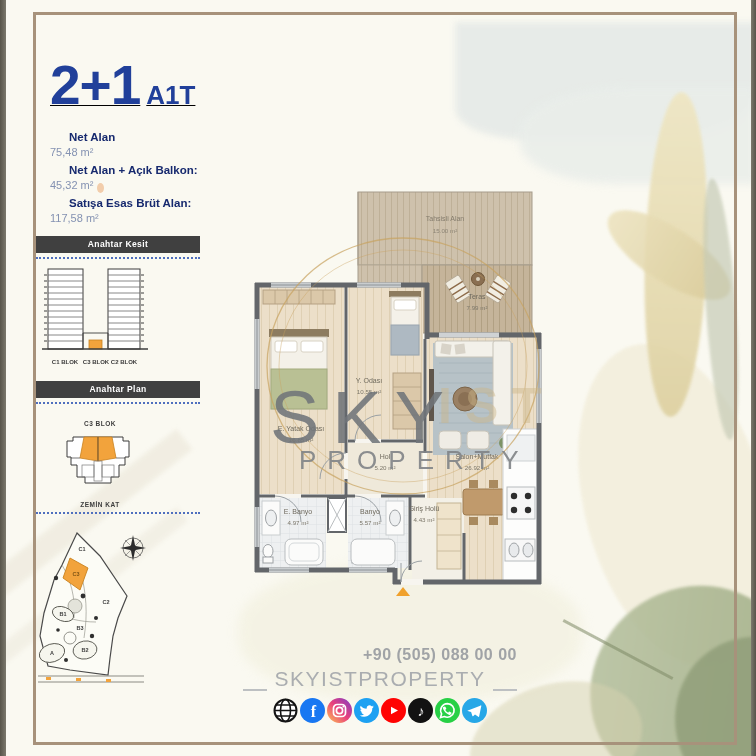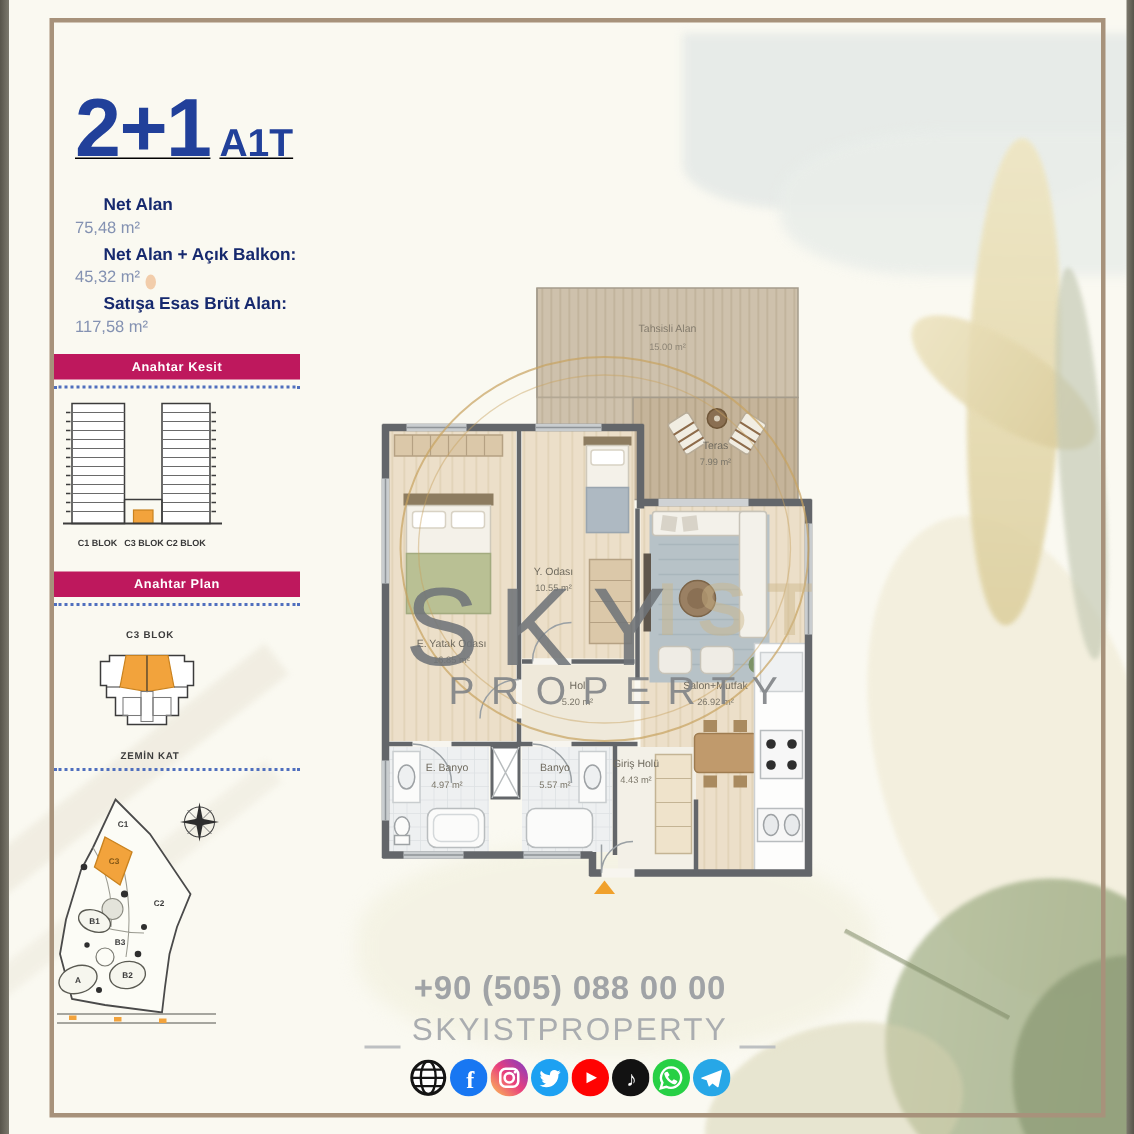--- a/index.html
+++ b/index.html
@@ -47,21 +47,21 @@
   .edge-right{right:0;width:5px;background:linear-gradient(270deg,#57544a,#7c796d);}
 
   
   .sidebar{position:absolute;left:36px;top:58px;width:164px;z-index:2;}
   .unit-title{margin-left:14px;line-height:1;text-decoration:underline;}
   .t-main{font-size:55px;font-weight:800;color:#21409a;letter-spacing:-1px;}
   .t-code{font-size:26px;font-weight:800;color:#21409a;margin-left:6px;}
   .areas{margin-left:14px;margin-top:16px;}
   .a-label{font-size:11.5px;font-weight:700;color:#16296e;line-height:16px;margin-left:19px;}
   .a-value{font-size:11px;color:#8492b2;line-height:15px;margin-bottom:2px;}
-  .banner{background:#be185d;color:#fff;font-size:8.5px;font-weight:700;
+  .banner{background:#404040;color:#fff;font-size:8.5px;font-weight:700;
           text-align:center;line-height:17px;height:17px;letter-spacing:.4px;}
   .banner.b1{margin-top:10px;} .banner.b2{margin-top:10px;} .banner.b3{margin-top:14px;}
   .dashes{border-top:2px dotted #4f6fbe;margin-top:4px;height:0;}
   .diagram{display:block;margin-top:4px;}
   .mini-label{font-size:6.5px;font-weight:700;color:#3d3d3d;width:128px;
               text-align:center;letter-spacing:.5px;}
   .lbl-c3{margin-top:16px;} .lbl-floor{margin-top:8px;}
 
   
   .floorplan{position:absolute;left:253px;top:191px;z-index:2;}
@@ -75,21 +75,21 @@
   .wm-arcs{position:absolute;left:253px;top:226px;}
   .wm-sky{position:absolute;left:270px;top:381px;font-size:74px;font-weight:400;
           color:rgba(112,116,121,.88);letter-spacing:13px;line-height:1;}
   .wm-ist{position:absolute;left:438px;top:381px;font-size:50px;font-weight:700;
           color:rgba(205,182,136,.45);letter-spacing:13px;line-height:1;}
   .wm-prop{position:absolute;left:299px;top:447px;font-size:26px;font-weight:400;
            color:rgba(128,131,134,.9);letter-spacing:11px;line-height:1;}
 
   
   .footer{position:absolute;left:243px;top:646px;width:274px;text-align:center;z-index:2;}
-  .phone{font-size:22px;color:#a0a3a6;font-weight:600;letter-spacing:.5px;}
+  .phone{font-size:16px;color:#a0a3a6;font-weight:600;letter-spacing:.5px;text-align:right;}
   .handle-row{margin-top:3px;display:flex;align-items:flex-end;justify-content:center;gap:8px;}
   .handle{font-size:21px;color:#aaadb0;letter-spacing:1.5px;}
   .hline{width:30px;height:2px;background:#bdc0c2;}
   .social{margin-top:7px;display:flex;justify-content:center;gap:2px;}
   .social span{width:25px;height:25px;display:inline-block;cursor:pointer;}
 </style>
 </head>
 <body>
 
 <div class="page">

